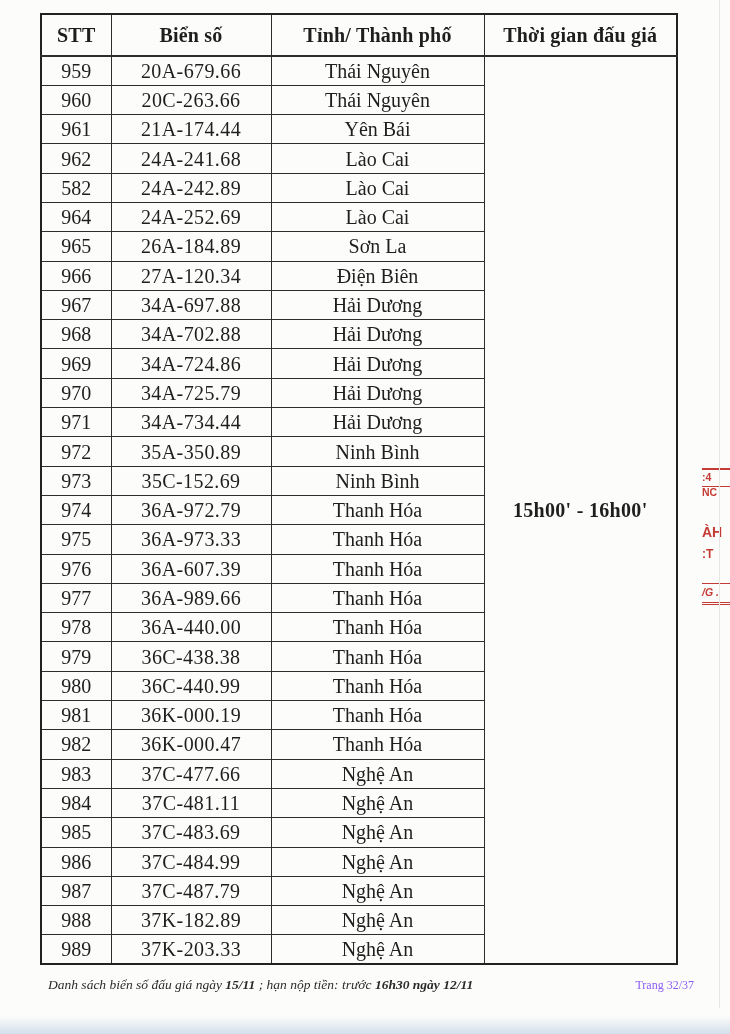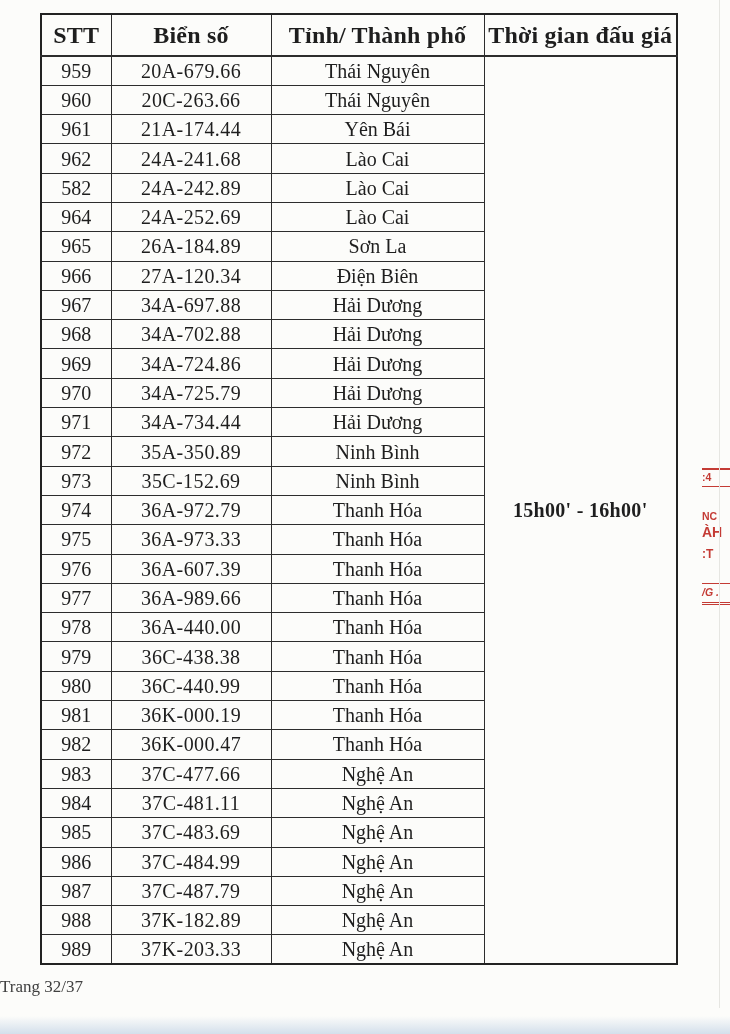--- a/index.html
+++ b/index.html
@@ -22,21 +22,21 @@
     text-align:center;
     vertical-align:middle;
     padding:0 2px;
     overflow:hidden;
     white-space:nowrap;
   }
   .auction-table{border:2.5px solid #222;}
   .auction-table thead th{
     height:40px;
     font-weight:bold;
-    font-size:24px;
+    font-size:20px;
     border-bottom-width:2.2px;
     letter-spacing:0.2px;
   }
   .auction-table tbody tr{height:29.3px;}
   .auction-table tbody td{font-size:20px;line-height:1;}
   .col-w-stt{width:70px;}
   .col-w-plate{width:160px;}
   .col-w-prov{width:213px;}
   .col-w-time{width:193px;}
   .col-plate{letter-spacing:0.4px;font-family:Liberation Serif, serif;}
@@ -53,42 +53,42 @@
   }
   .footer-note{
     margin-left:48px;
     font-style:italic;
     font-size:13.5px;
     color:#2a2a2a;
   }
   .footer-note .b{font-weight:bold;}
   .footer-page{
     margin-right:36px;
-    font-size:17px;
-    color:#404040;
+    font-size:12px;
+    color:#8b5cf6;
   }
   .page-edge{
     position:absolute;left:719px;top:0;width:1px;height:1008px;
     background:#e6e6e2;
   }
   .bottom-strip{
     position:absolute;left:0;top:1016px;width:730px;height:18px;
     background:linear-gradient(#fcfcfa,#d3dfeb);
   }
   .stamp{
     position:absolute;left:702px;width:28px;
     color:#c43b35;
     font-family:"Liberation Sans","DejaVu Sans",sans-serif;
     font-size:10.5px;font-weight:bold;
     line-height:1.1;
     white-space:nowrap;
     overflow:visible;
   }
   .frag-1{top:468px;border-top:2px solid #c43b35;border-bottom:1px solid #c43b35;padding:2px 0;}
-  .frag-2{top:511px;}
+  .frag-2{top:487px;}
   .frag-3{top:525px;font-size:14px;}
   .frag-4{top:548px;font-size:12px;}
   .frag-5{top:583px;border-top:1.5px solid #c43b35;border-bottom:3px double #c43b35;padding:3px 0;font-style:italic;}
 </style>
 </head>
 <body>
 
 <table class="auction-table">
   <colgroup>
     <col class="col-w-stt">
@@ -266,16 +266,17 @@
 
 <div class="stamp frag-1">:4</div>
 <div class="stamp frag-2">NC</div>
 <div class="stamp frag-3">ÀH</div>
 <div class="stamp frag-4">:T</div>
 <div class="stamp frag-5">/G .</div>
 
 <div class="page-edge"></div>
 
 <div class="footer">
+  <div class="footer-note"><span>Danh sách biển số đấu giá ngày </span><span class="b">15/11</span><span> ; hạn nộp tiền: trước </span><span class="b">16h30 ngày 12/11</span></div>
   <div class="footer-page">Trang 32/37</div>
 </div>
 
 <div class="bottom-strip"></div>
 
 </body></html>

